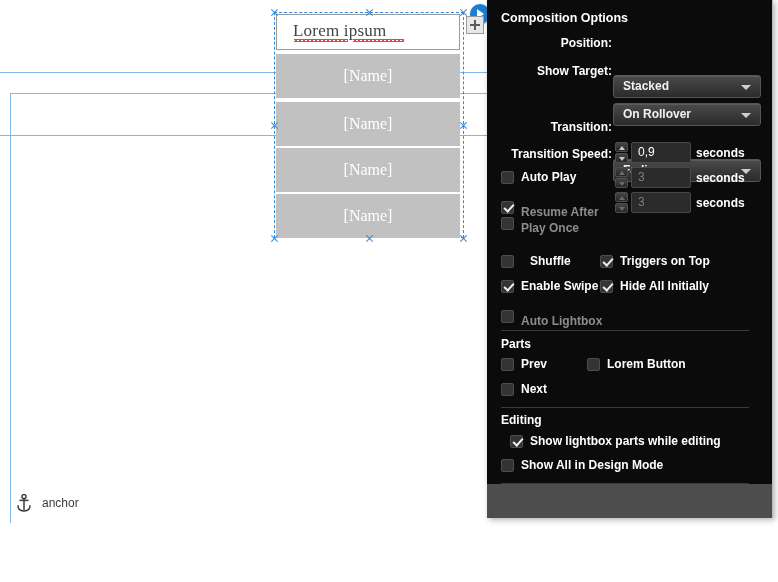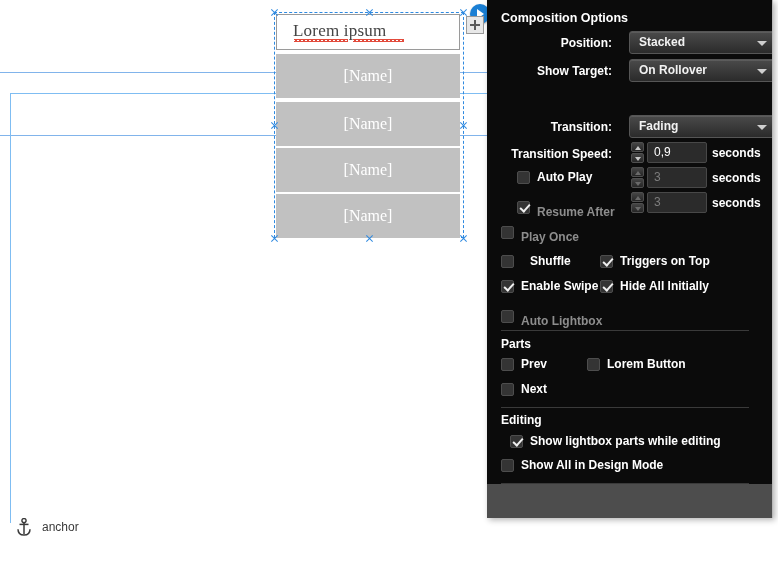--- a/index.html
+++ b/index.html
@@ -44,41 +44,41 @@
   .play-btn{position:absolute;left:470px;top:4px;width:20px;height:20px;border-radius:50%;
     background:#1a7fd4;box-shadow:0 1px 2px rgba(0,0,0,.35);}
   .play-btn:after{content:"";position:absolute;left:7px;top:5px;
     border-left:7px solid #fff;border-top:5px solid transparent;border-bottom:5px solid transparent;}
   .plus-btn{position:absolute;left:466px;top:16px;width:18px;height:18px;
     background:#e8e8e8;border:1px solid #9a9a9a;box-sizing:border-box;}
   .plus-btn:before,.plus-btn:after{content:"";position:absolute;background:#5a5a5a;}
   .plus-btn:before{left:3px;top:7px;width:10px;height:2px;}
   .plus-btn:after{left:7px;top:3px;width:2px;height:10px;}
 
-  .anchor-row{position:absolute;left:16px;top:494px;display:flex;align-items:center;gap:10px;margin-top:24px;}
+  .anchor-row{position:absolute;left:16px;top:494px;display:flex;align-items:center;gap:10px;}
   .anchor-ico{width:16px;height:18px;color:#3b3b3b;}
   .anchor-lbl{font-size:12px;color:#3a3a3a;}
 
   
   .panel{position:absolute;left:487px;top:0;width:286px;height:518px;
     background:#0b0b0b;border-right:1px solid #b9b9b9;
     box-shadow:2px 2px 6px rgba(0,0,0,.30);box-sizing:border-box;}
   .panel-inner{position:absolute;left:0;top:0;right:0;bottom:34px;overflow:hidden;}
   .panel-foot{position:absolute;left:0;right:0;bottom:0;height:34px;background:#4d4d4d;}
 
   .ptitle{position:absolute;left:14px;top:11px;font-size:12.5px;font-weight:bold;color:#fff;}
 
-  .row{position:absolute;left:16px;right:0;height:24px;}
+  .row{position:absolute;left:0;right:0;height:24px;}
   .lbl-right{position:absolute;text-align:right;font-size:12px;font-weight:bold;color:#fff;
     line-height:24px;right:160px;width:140px;}
 
   .ddown{position:absolute;left:126px;width:148px;height:23px;
     background:linear-gradient(#4a4a4a,#2b2b2b);
     border:1px solid #565656;border-radius:3px;box-sizing:border-box;
-    box-shadow:inset 0 1px 0 rgba(255,255,255,.10);}
+    box-shadow:inset 0 1px 0 rgba(255,255,255,.10);margin-top:44px;}
   .ddown .v{position:absolute;left:9px;top:0;line-height:21px;font-size:12px;font-weight:bold;color:#f2f2f2;}
   .ddown .car{position:absolute;right:9px;top:9px;
     border-left:5px solid transparent;border-right:5px solid transparent;border-top:5px solid #cfcfcf;}
 
   .spin{position:absolute;width:15px;height:22px;}
   .spin .a{position:absolute;left:1px;width:13px;height:10px;
     background:linear-gradient(#454545,#262626);border:1px solid #4f4f4f;border-radius:2px;box-sizing:border-box;}
   .spin .a.up{top:0;} .spin .a.dn{top:11px;}
   .spin .a:after{content:"";position:absolute;left:3px;
     border-left:3.5px solid transparent;border-right:3.5px solid transparent;}
@@ -222,21 +222,21 @@
       <div class="spin off" style="left:127px;top:0;">
         <div class="a up"></div>
         <div class="a dn"></div>
       </div>
       <div class="numfld off" style="left:144px;top:0;">
         <span class="nv">3</span>
       </div>
       <div class="units" style="left:209px;top:0;">seconds</div>
     </div>
 
-    <div class="cbrow" style="left:14px;top:220px;">
+    <div class="cbrow" style="left:14px;top:211px;">
       <span class="cbox"></span>
       <span class="cblabel dim">Play Once</span>
     </div>
 
     <div class="cbrow" style="left:14px;top:254px;gap:16px;">
       <span class="cbox"></span>
       <span class="cblabel">Shuffle</span>
     </div>
     <div class="cbrow" style="left:113px;top:254px;">
       <span class="cbox on"></span>

